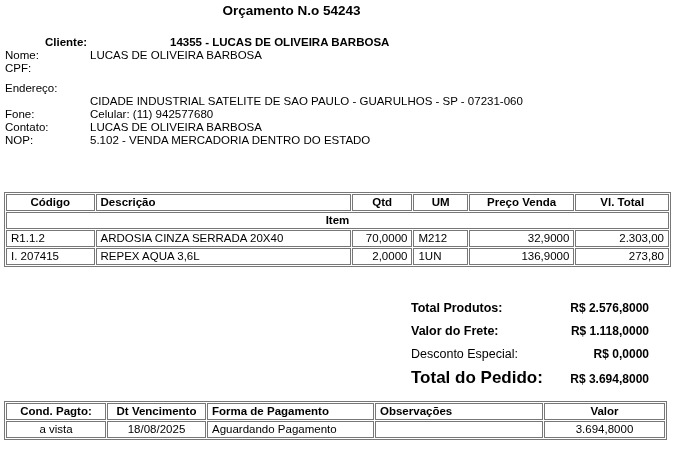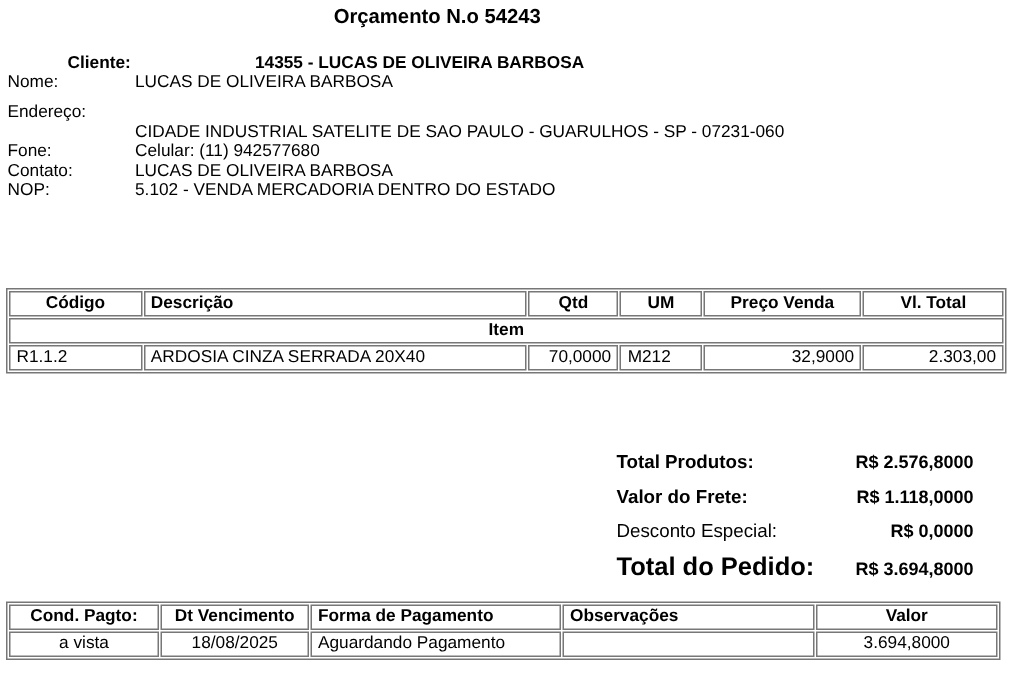--- a/index.html
+++ b/index.html
@@ -63,20 +63,24 @@
 
 <div class="client">
   <div class="client-row">
     <span class="lbl bold">Cliente:</span>
     <span class="val bold">14355 - LUCAS DE OLIVEIRA BARBOSA</span>
   </div>
   <div class="client-row">
     <span class="lbl">Nome:</span>
     <span class="val">LUCAS DE OLIVEIRA BARBOSA</span>
   </div>
+  <div class="client-row">
+    <span class="lbl">CPF:</span>
+    <span class="val"></span>
+  </div>
   <div class="client-row gap">
     <span class="lbl">Endereço:</span>
   </div>
   <div class="client-row">
     <span class="lbl"></span>
     <span class="val">CIDADE INDUSTRIAL SATELITE DE SAO PAULO - GUARULHOS - SP - 07231-060</span>
   </div>
   <div class="client-row">
     <span class="lbl">Fone:</span>
     <span class="val">Celular: (11) 942577680</span>
@@ -113,20 +117,28 @@
       <th colspan="6" class="c">Item</th>
     </tr>
     <tr>
       <td class="l">R1.1.2</td>
       <td class="l">ARDOSIA CINZA SERRADA 20X40</td>
       <td class="r">70,0000</td>
       <td class="l">M212</td>
       <td class="r">32,9000</td>
       <td class="r">2.303,00</td>
     </tr>
+    <tr>
+      <td class="l">I. 207415</td>
+      <td class="l">REPEX AQUA 3,6L</td>
+      <td class="r">2,0000</td>
+      <td class="l">1UN</td>
+      <td class="r">136,9000</td>
+      <td class="r">273,80</td>
+    </tr>
   </tbody>
 </table>
 
 <div class="totals">
   <div class="totals-row">
     <span class="t-lbl">Total Produtos:</span>
     <span class="t-val">R$ 2.576,8000</span>
   </div>
   <div class="totals-row">
     <span class="t-lbl">Valor do Frete:</span>

